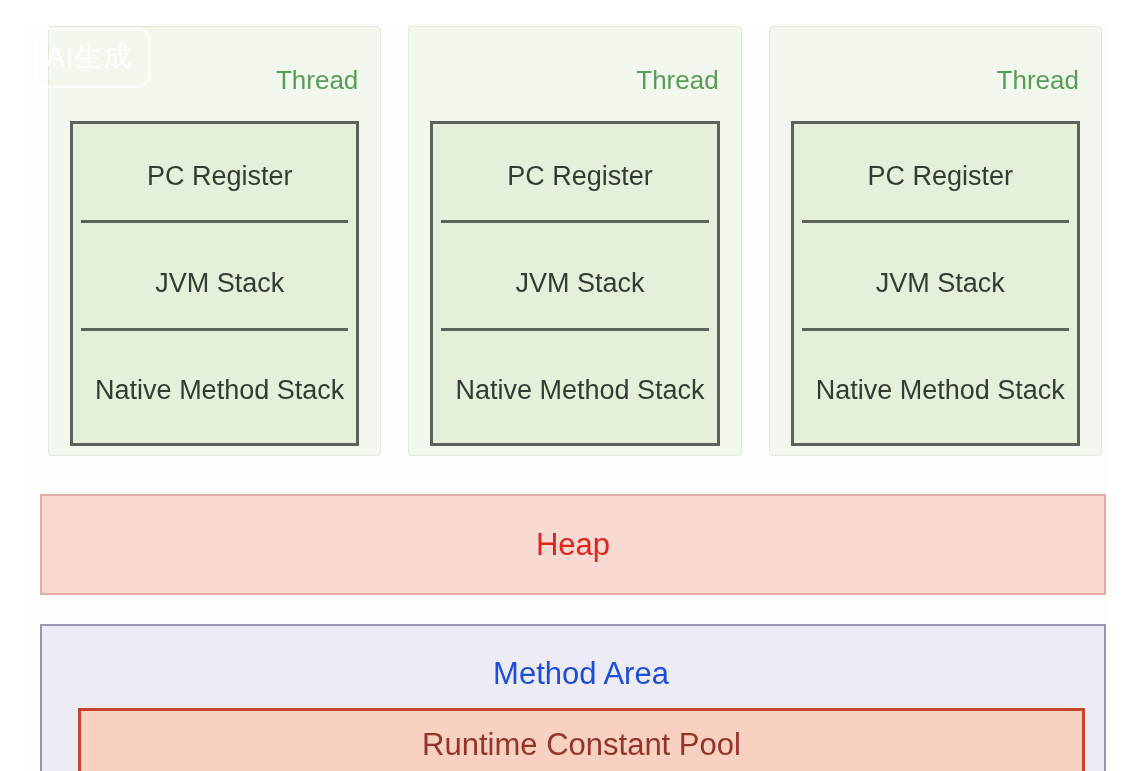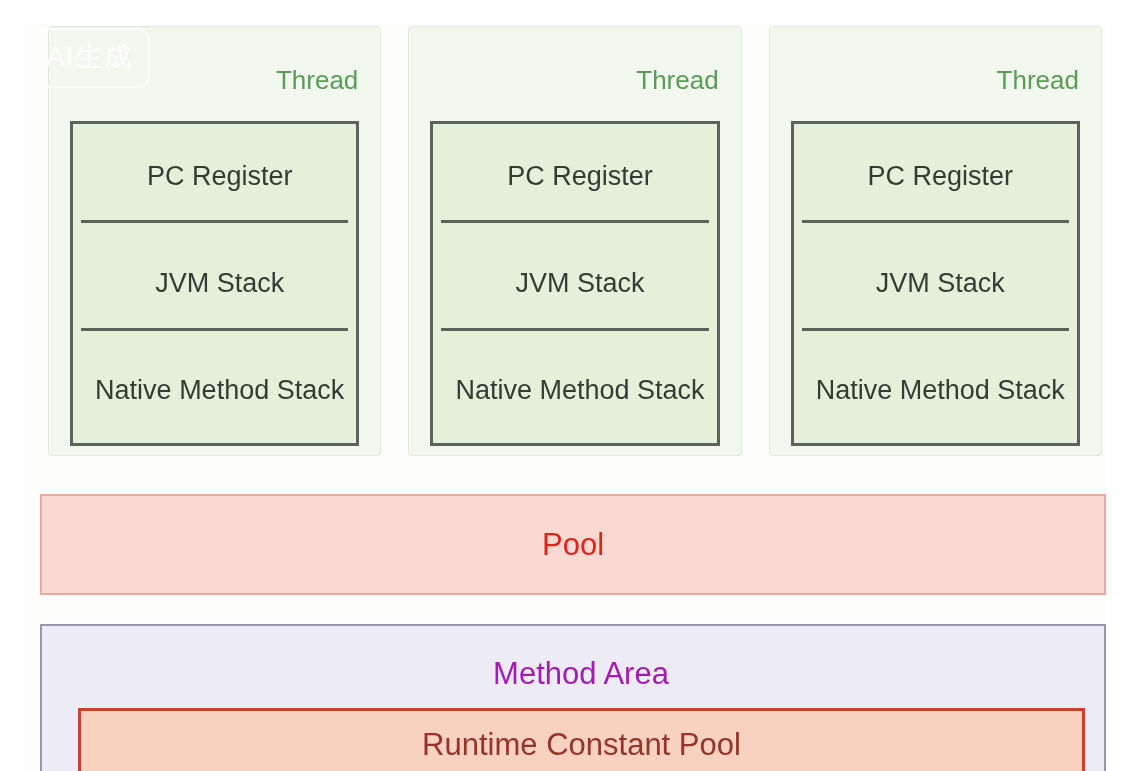--- a/index.html
+++ b/index.html
@@ -96,21 +96,21 @@
     height: 161px;
     background: #edebf5;
     border: 2px solid #9a94b2;
   }
   .method-area-label {
     position: absolute;
     top: 22px;
     left: 0;
     width: 100%;
     text-align: center;
-    color: #a21caf;
+    color: #1d4ed8;
     font-size: 31px;
   }
   .rcp-box {
     position: absolute;
     left: 28px;
     top: 74px;
     width: 1007px;
     height: 74px;
     background: #f8d1c0;
     border: 3px solid #c8432c;
@@ -153,20 +153,20 @@
       <div class="thread-label">Thread</div>
       <div class="thread-stack">
         <div class="stack-cell">PC Register</div>
         <div class="stack-cell">JVM Stack</div>
         <div class="stack-cell">Native Method Stack</div>
       </div>
     </div>
 
   </div>
 
-  <div class="heap-box">Pool</div>
+  <div class="heap-box">Heap</div>
 
   <div class="method-area">
     <div class="method-area-label">Method Area</div>
     <div class="rcp-box">Runtime Constant Pool</div>
   </div>
 
 </div>
 
 </body></html>

